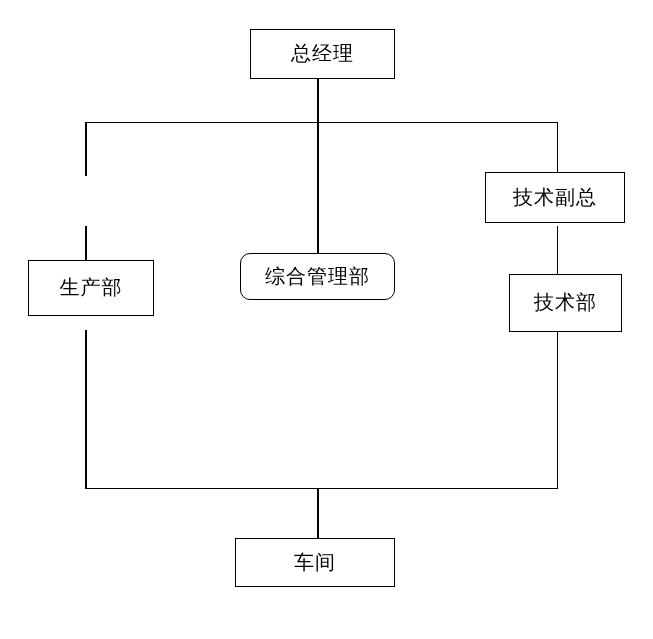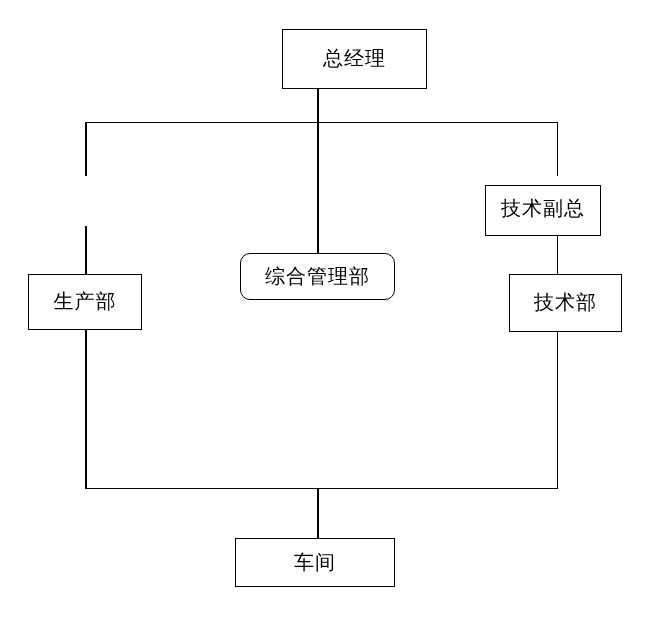--- a/index.html
+++ b/index.html
@@ -38,24 +38,24 @@
   }
   .connector {
     position: absolute;
     background: #000000;
     z-index: 1;
   }
   .connector.v { width: 1.5px; }
   .connector.h { height: 1.5px; }
 
   
-  #node-gm       { left: 250px; top: 29px;  width: 145px; height: 60px; margin-left: 32px; }
+  #node-gm       { left: 250px; top: 29px;  width: 145px; height: 50px; }
   #node-prod-vp  { left: 15px;  top: 175px; width: 143px; height: 51px; }
-  #node-tech-vp  { left: 485px; top: 185px; width: 116px; height: 51px; font-family: Liberation Mono, monospace; }
-  #node-prod-dep { left: 28px;  top: 274px; width: 114px; height: 56px; }
+  #node-tech-vp  { left: 485px; top: 172px; width: 140px; height: 51px; }
+  #node-prod-dep { left: 28px;  top: 260px; width: 126px; height: 56px; }
   #node-admin    { left: 240px; top: 253px; width: 155px; height: 47px; border-radius: 10px; }
   #node-tech-dep { left: 509px; top: 274px; width: 113px; height: 58px; }
   #node-workshop { left: 235px; top: 538px; width: 160px; height: 49px; }
 
   
   #conn-gm-down       { left: 317px; top: 79px;  height: 44px; }
   #conn-top-bus       { left: 85px;  top: 121.5px; width: 473px; }
   #conn-left-drop     { left: 85px;  top: 121.5px; height: 54px; }
   #conn-right-drop    { left: 556.5px; top: 121.5px; height: 54px; }
   #conn-center-admin  { left: 317px; top: 121.5px; height: 132px; }

